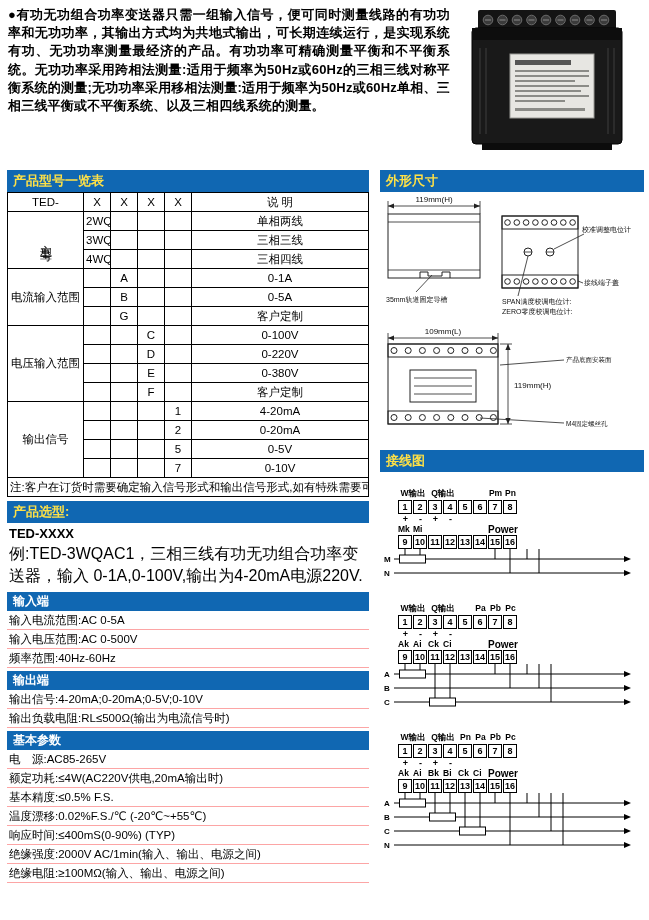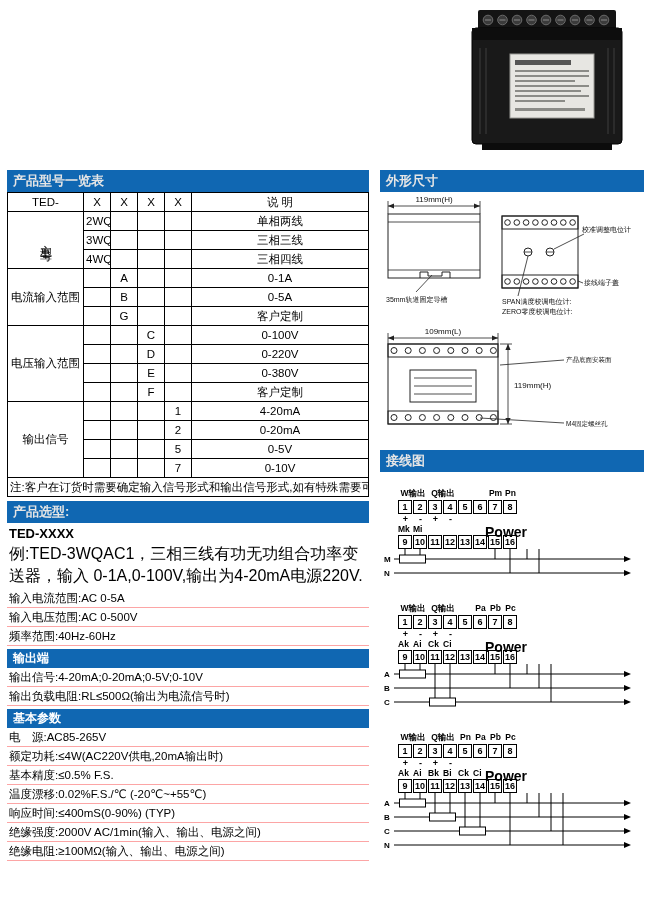--- a/index.html
+++ b/index.html
@@ -6,21 +6,21 @@
   .page{position:relative;width:649px;height:920px;background:#fff;overflow:hidden;
         font-family:"Liberation Sans","DejaVu Sans",sans-serif;color:#000;}
   
   .intro{position:absolute;left:8px;top:6px;width:442px;font-size:13px;font-weight:600;
          line-height:1.4;text-align:justify;letter-spacing:.2px;}
   .photo{position:absolute;left:452px;top:4px;width:190px;height:152px;}
   
   .left-col{position:absolute;left:7px;top:170px;width:362px;}
   .right-col{position:absolute;left:380px;top:170px;width:264px;}
   
-  .bar{background:#1067b2;color:#e5e5e5;font-weight:700;font-size:13px;padding:2px 6px;box-sizing:border-box;}
+  .bar{background:#1067b2;color:#fde047;font-weight:700;font-size:13px;padding:2px 6px;box-sizing:border-box;}
   .bar.big{font-size:14px;padding:3px 6px;margin-top:4px;}
   .sub-bar{background:#1067b2;color:#fff;font-weight:700;font-size:12px;padding:1px 6px;margin-top:3px;}
   
   table.model{border-collapse:collapse;table-layout:fixed;width:362px;}
   table.model td{border:1px solid #000;height:18px;font-size:11.5px;text-align:center;
                  padding:0 2px;overflow:hidden;white-space:nowrap;}
   td.desc{text-align:left;padding-left:12px;}
   td.glabel{font-size:11.5px;}
   .vtext{display:inline-block;writing-mode:vertical-rl;text-orientation:upright;letter-spacing:3px;font-size:12px;}
   td.note{font-size:9px;text-align:left;height:16px;padding-left:3px;}
@@ -45,31 +45,32 @@
   .phases{position:absolute;left:16px;top:0;width:120px;display:flex;justify-content:flex-end;}
   .phases span{width:15px;text-align:center;font-size:8.5px;font-weight:700;}
   .trow{display:flex;gap:1px;margin-left:16px;}
   .trow span{width:14px;height:14px;box-sizing:border-box;border:1.5px solid #000;background:#fff;
              display:flex;align-items:center;justify-content:center;font-size:9px;font-weight:700;}
   .prow{display:flex;margin-left:16px;height:10px;}
   .prow span{width:15px;text-align:center;font-size:9px;font-weight:700;line-height:10px;}
   .mrow{position:relative;height:11px;}
   .mids{position:absolute;left:16px;display:flex;}
   .mids span{width:15px;text-align:left;font-size:8.5px;font-weight:700;}
-  .pwr{position:absolute;left:103px;width:36px;text-align:center;font-size:14px;font-weight:700;}
+  .pwr{position:absolute;left:103px;width:36px;text-align:center;font-size:10px;font-weight:700;}
   svg.bus line{stroke:#000;stroke-width:1;}
   svg.bus rect{fill:#fff;stroke:#000;stroke-width:1;}
   svg.bus text{font-size:8px;font-weight:700;fill:#000;}
   svg.bus polygon{fill:#000;}
 </style>
 </head>
 <body>
 
 <div class="page">
 
+  <div class="intro">●有功无功组合功率变送器只需一组输入信号，便可同时测量线路的有功功率和无功功率，其输出方式均为共地式输出，可长期连续运行，是实现系统有功、无功功率测量最经济的产品。有功功率可精确测量平衡和不平衡系统。无功功率采用跨相法测量:适用于频率为50Hz或60Hz的三相三线对称平衡系统的测量;无功功率采用移相法测量:适用于频率为50Hz或60Hz单相、三相三线平衡或不平衡系统、以及三相四线系统的测量。</div>
 
   <div class="photo">
     <svg width="190" height="152" viewBox="0 0 190 152">
       <rect x="26" y="6" width="138" height="20" rx="2" fill="#141414"></rect>
       <g stroke="#6a6a6a" fill="#3b3b3b">
         <circle cx="36" cy="16" r="4.8"></circle>
           <circle cx="50.5" cy="16" r="4.8"></circle>
           <circle cx="65" cy="16" r="4.8"></circle>
         <circle cx="79.5" cy="16" r="4.8"></circle>
           <circle cx="94" cy="16" r="4.8"></circle>
@@ -240,20 +241,21 @@
         <td class="note" colspan="6">注:客户在订货时需要确定输入信号形式和输出信号形式,如有特殊需要可以定制.</td>
       </tr>
       </tbody>
     </table>
 
     <div class="bar" style="margin-top:4px">产品选型:</div>
     <div class="sel-model">TED-XXXX</div>
     <div class="sel-example">例:TED-3WQAC1，三相三线有功无功组合功率变送器，输入 0-1A,0-100V,输出为4-20mA电源220V.</div>
 
 
+    <div class="sub-bar">输入端</div>
     <div class="param">输入电流范围:AC 0-5A</div>
     <div class="param">输入电压范围:AC 0-500V</div>
     <div class="param">频率范围:40Hz-60Hz</div>
 
     <div class="sub-bar">输出端</div>
     <div class="param">输出信号:4-20mA;0-20mA;0-5V;0-10V</div>
     <div class="param">输出负载电阻:RL≤500Ω(输出为电流信号时)</div>
 
     <div class="sub-bar">基本参数</div>
     <div class="param">电　源:AC85-265V</div>

